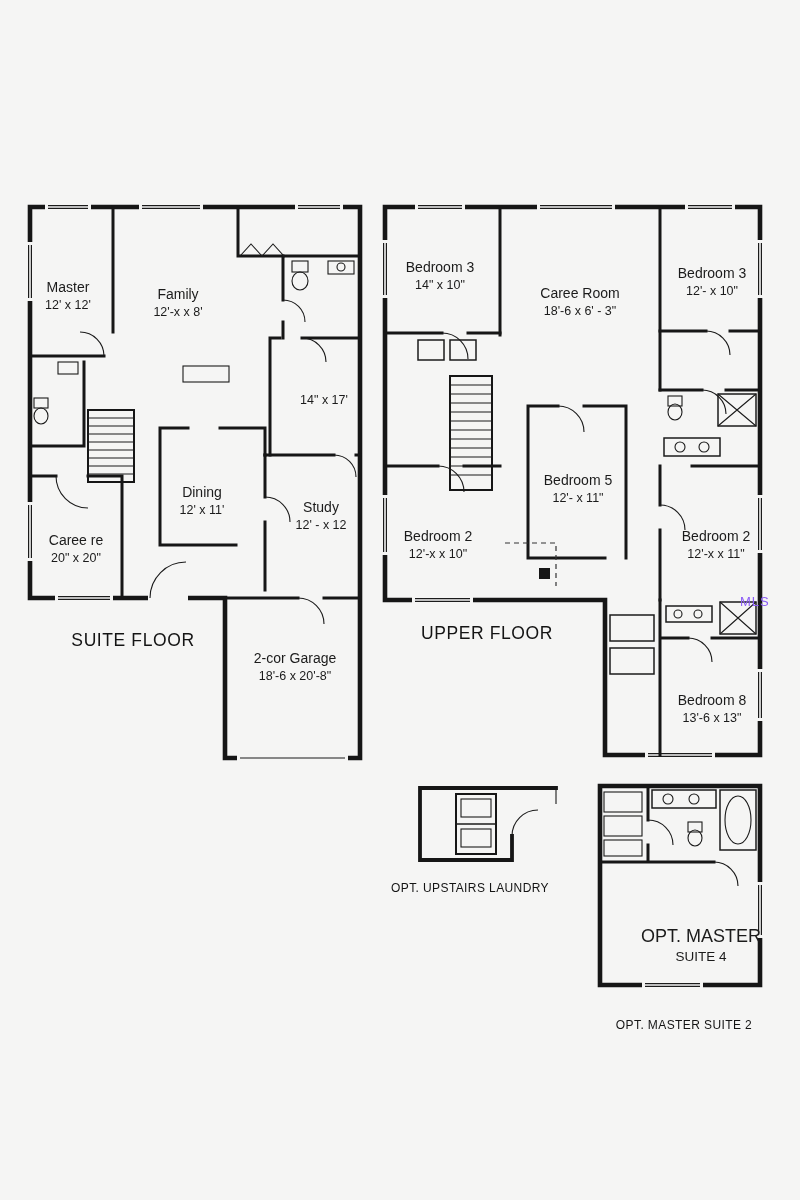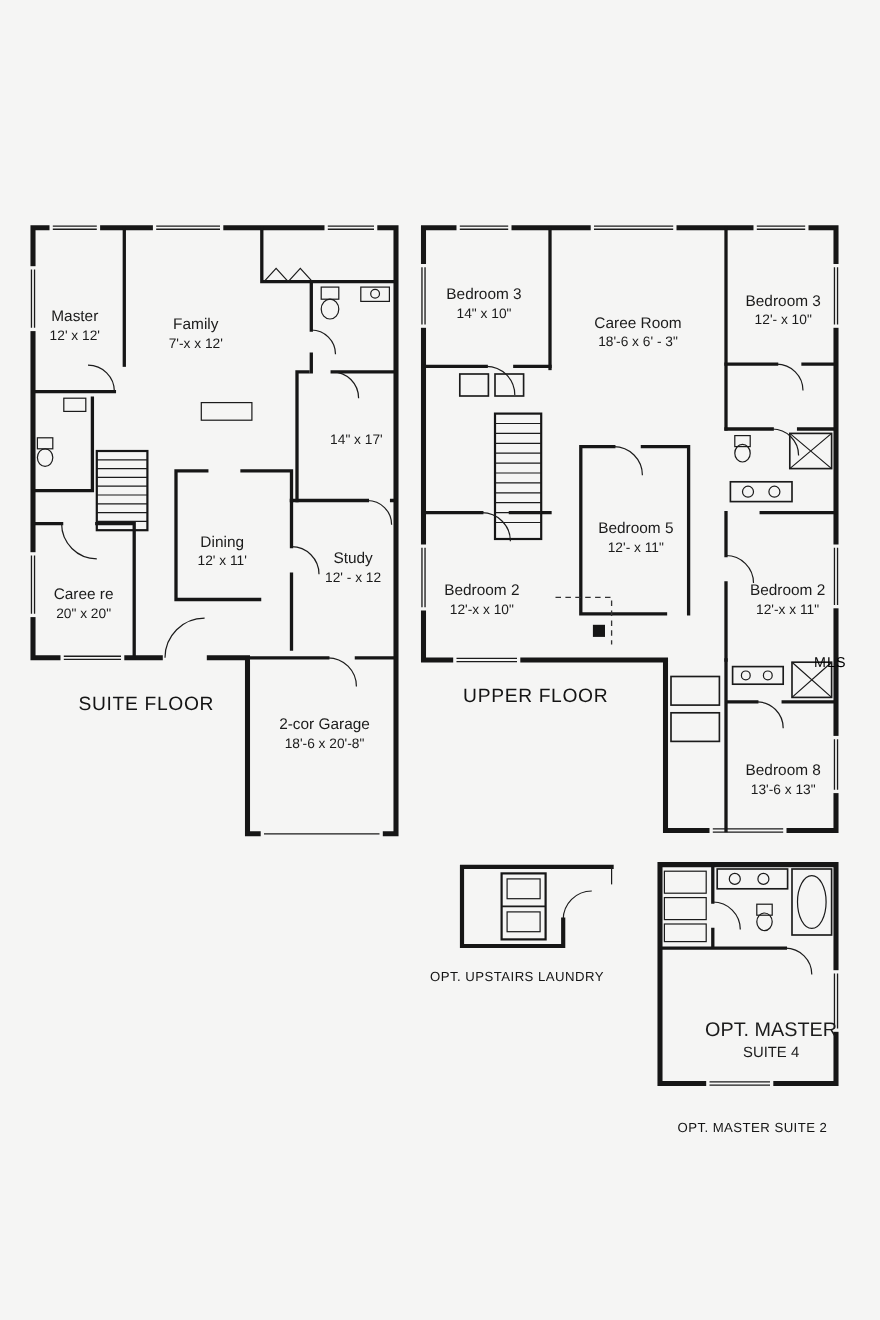--- a/index.html
+++ b/index.html
@@ -18,21 +18,21 @@
   .mask{fill:#f5f5f4;stroke:none;}
   .blk{fill:#161616;stroke:none;}
   
   .room-label{position:absolute;transform:translate(-50%,-50%);text-align:center;white-space:nowrap;line-height:1.25;}
   .room-name{font-size:14px;}
   .room-dims{font-size:12.5px;margin-top:1px;}
   .room-label.small .room-name{font-size:18px;}
   .room-label.small .room-dims{font-size:13.5px;text-align:center;}
   .floor-label{position:absolute;transform:translate(-50%,-50%);font-size:17.5px;letter-spacing:.6px;color:#141414;white-space:nowrap;}
   .opt-label{position:absolute;transform:translate(-50%,-50%);font-size:12px;letter-spacing:.4px;color:#141414;white-space:nowrap;}
-  .watermark{position:absolute;color:#000000;font-size:13px;letter-spacing:1px;}
+  .watermark{position:absolute;color:#8b5cf6;font-size:13px;letter-spacing:1px;}
 </style>
 </head>
 <body>
 
 <div class="canvas">
 
   <svg width="800" height="1200" viewBox="0 0 800 1200">
 
     <g>
       <path class="w5" d="M30,207 H360 V758 H225 V598 H30 Z"></path>
@@ -188,21 +188,21 @@
       <path class="t" d="M714,862 A24,24 0 0 1 738,886"></path>
     </g>
   </svg>
 
   <div class="room-label" style="left:68px;top:296px">
     <div class="room-name">Master</div>
     <div class="room-dims">12' x 12'</div>
   </div>
   <div class="room-label" style="left:178px;top:303px">
     <div class="room-name">Family</div>
-    <div class="room-dims">7'-x x 12'</div>
+    <div class="room-dims">12'-x x 8'</div>
   </div>
   <div class="room-label" style="left:324px;top:400px">
     <div class="room-name"></div>
     <div class="room-dims">14" x 17'</div>
   </div>
   <div class="room-label" style="left:202px;top:501px">
     <div class="room-name">Dining</div>
     <div class="room-dims">12' x 11'</div>
   </div>
   <div class="room-label" style="left:321px;top:516px">

